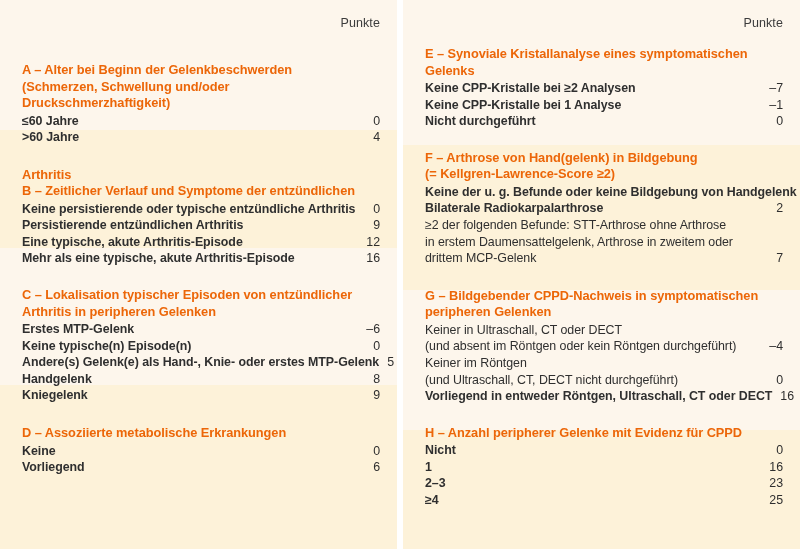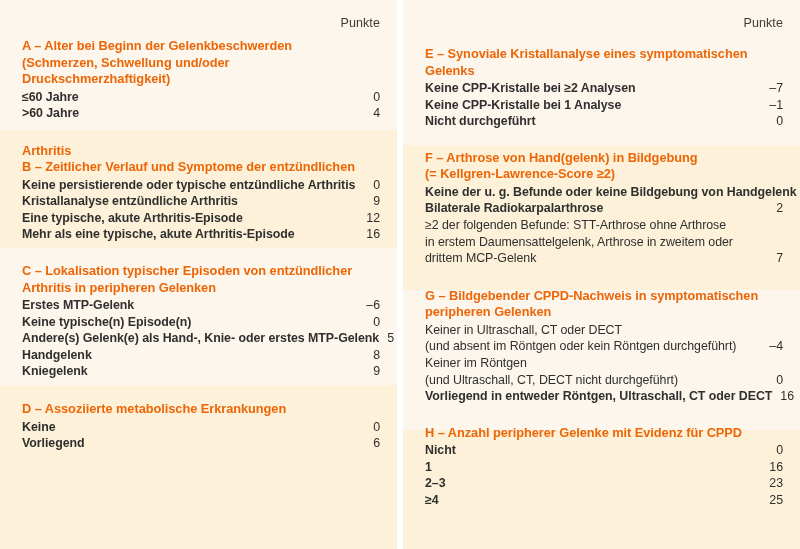--- a/index.html
+++ b/index.html
@@ -112,21 +112,21 @@
 
   <div class="column left">
     <div class="band light" style="top:0px;height:130px;"></div>
     <div class="band dark" style="top:130px;height:118px;"></div>
     <div class="band light" style="top:248px;height:137px;"></div>
     <div class="band dark" style="top:385px;height:164px;"></div>
 
     <div class="content">
       <div class="punkte">Punkte</div>
 
-      <div class="section" style="margin-top:4px;">
+      <div class="section" style="margin-top:28px;">
         <div class="sec-title">
           <div>A – Alter bei Beginn der Gelenkbeschwerden</div>
           <div>(Schmerzen, Schwellung und/oder Druckschmerzhaftigkeit)</div>
         </div>
         <div class="rows">
           <div class="row">
             <span class="label">≤60 Jahre</span>
             <span class="val">0</span>
           </div>
           <div class="row">
@@ -142,21 +142,21 @@
         <div class="sec-title">
           <div>Arthritis</div>
           <div>B – Zeitlicher Verlauf und Symptome der entzündlichen</div>
         </div>
         <div class="rows">
           <div class="row">
             <span class="label">Keine persistierende oder typische entzündliche Arthritis</span>
             <span class="val">0</span>
           </div>
           <div class="row">
-            <span class="label">Kristallanalyse entzündliche Arthritis</span>
+            <span class="label">Persistierende entzündlichen Arthritis</span>
             <span class="val">9</span>
           </div>
           <div class="row">
             <span class="label">Eine typische, akute Arthritis-Episode</span>
             <span class="val">12</span>
           </div>
           <div class="row">
             <span class="label">Mehr als eine typische, akute Arthritis-Episode</span>
             <span class="val">16</span>
           </div>

